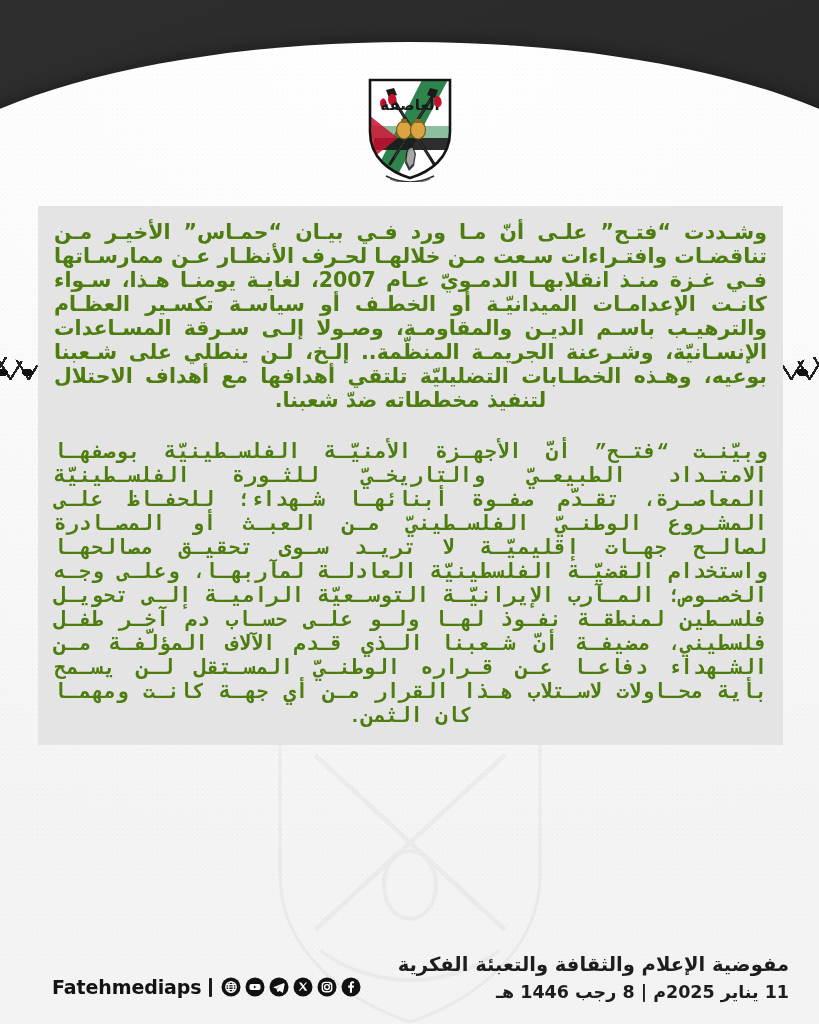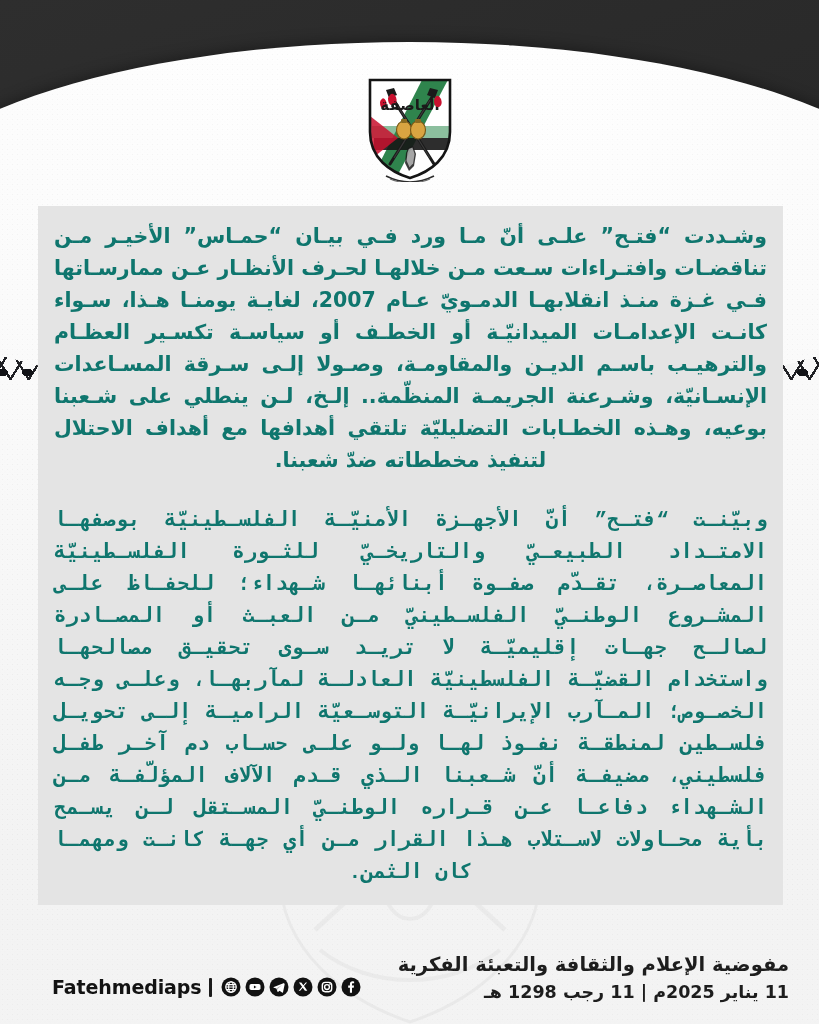--- a/index.html
+++ b/index.html
@@ -143,23 +143,23 @@
     position:absolute;
     left:38px; top:206px;
     width:745px;
     min-height:486px;
     background:#e4e4e4;
     padding:14px 16px 16px 16px;
     box-sizing:border-box;
   }
   .para{
     margin:0;
-    color:#0f766e;
+    color:#4d7c0f;
     font-size:20.5px;
-    line-height:32px;
+    line-height:24px;
     font-weight:700;
     text-align:justify;
     text-align-last:center;
     direction:rtl;
     letter-spacing:0;
   }
   .para + .para{margin-top:29px;font-family:Liberation Mono, monospace;}
 
   
   .footer{
@@ -319,16 +319,16 @@
         <ellipse cx="12" cy="12" rx="2.8" ry="6.3" fill="none" stroke="#fff" stroke-width="1.4"></ellipse>
         <path d="M5.8 12h12.4M6.9 9.1h10.2M6.9 14.9h10.2" stroke="#fff" stroke-width="1.3"></path>
       </svg>
 
       <span class="sep"></span>
 
       <span class="handle">Fatehmediaps</span>
     </div>
 
     <div class="dept">مفوضية الإعلام والثقافة والتعبئة الفكرية</div>
-    <div class="dateline">11 يناير 2025م | 11 رجب 1298 هـ</div>
+    <div class="dateline">11 يناير 2025م | 8 رجب 1446 هـ</div>
   </div>
 
 </div>
 
 </body></html>

